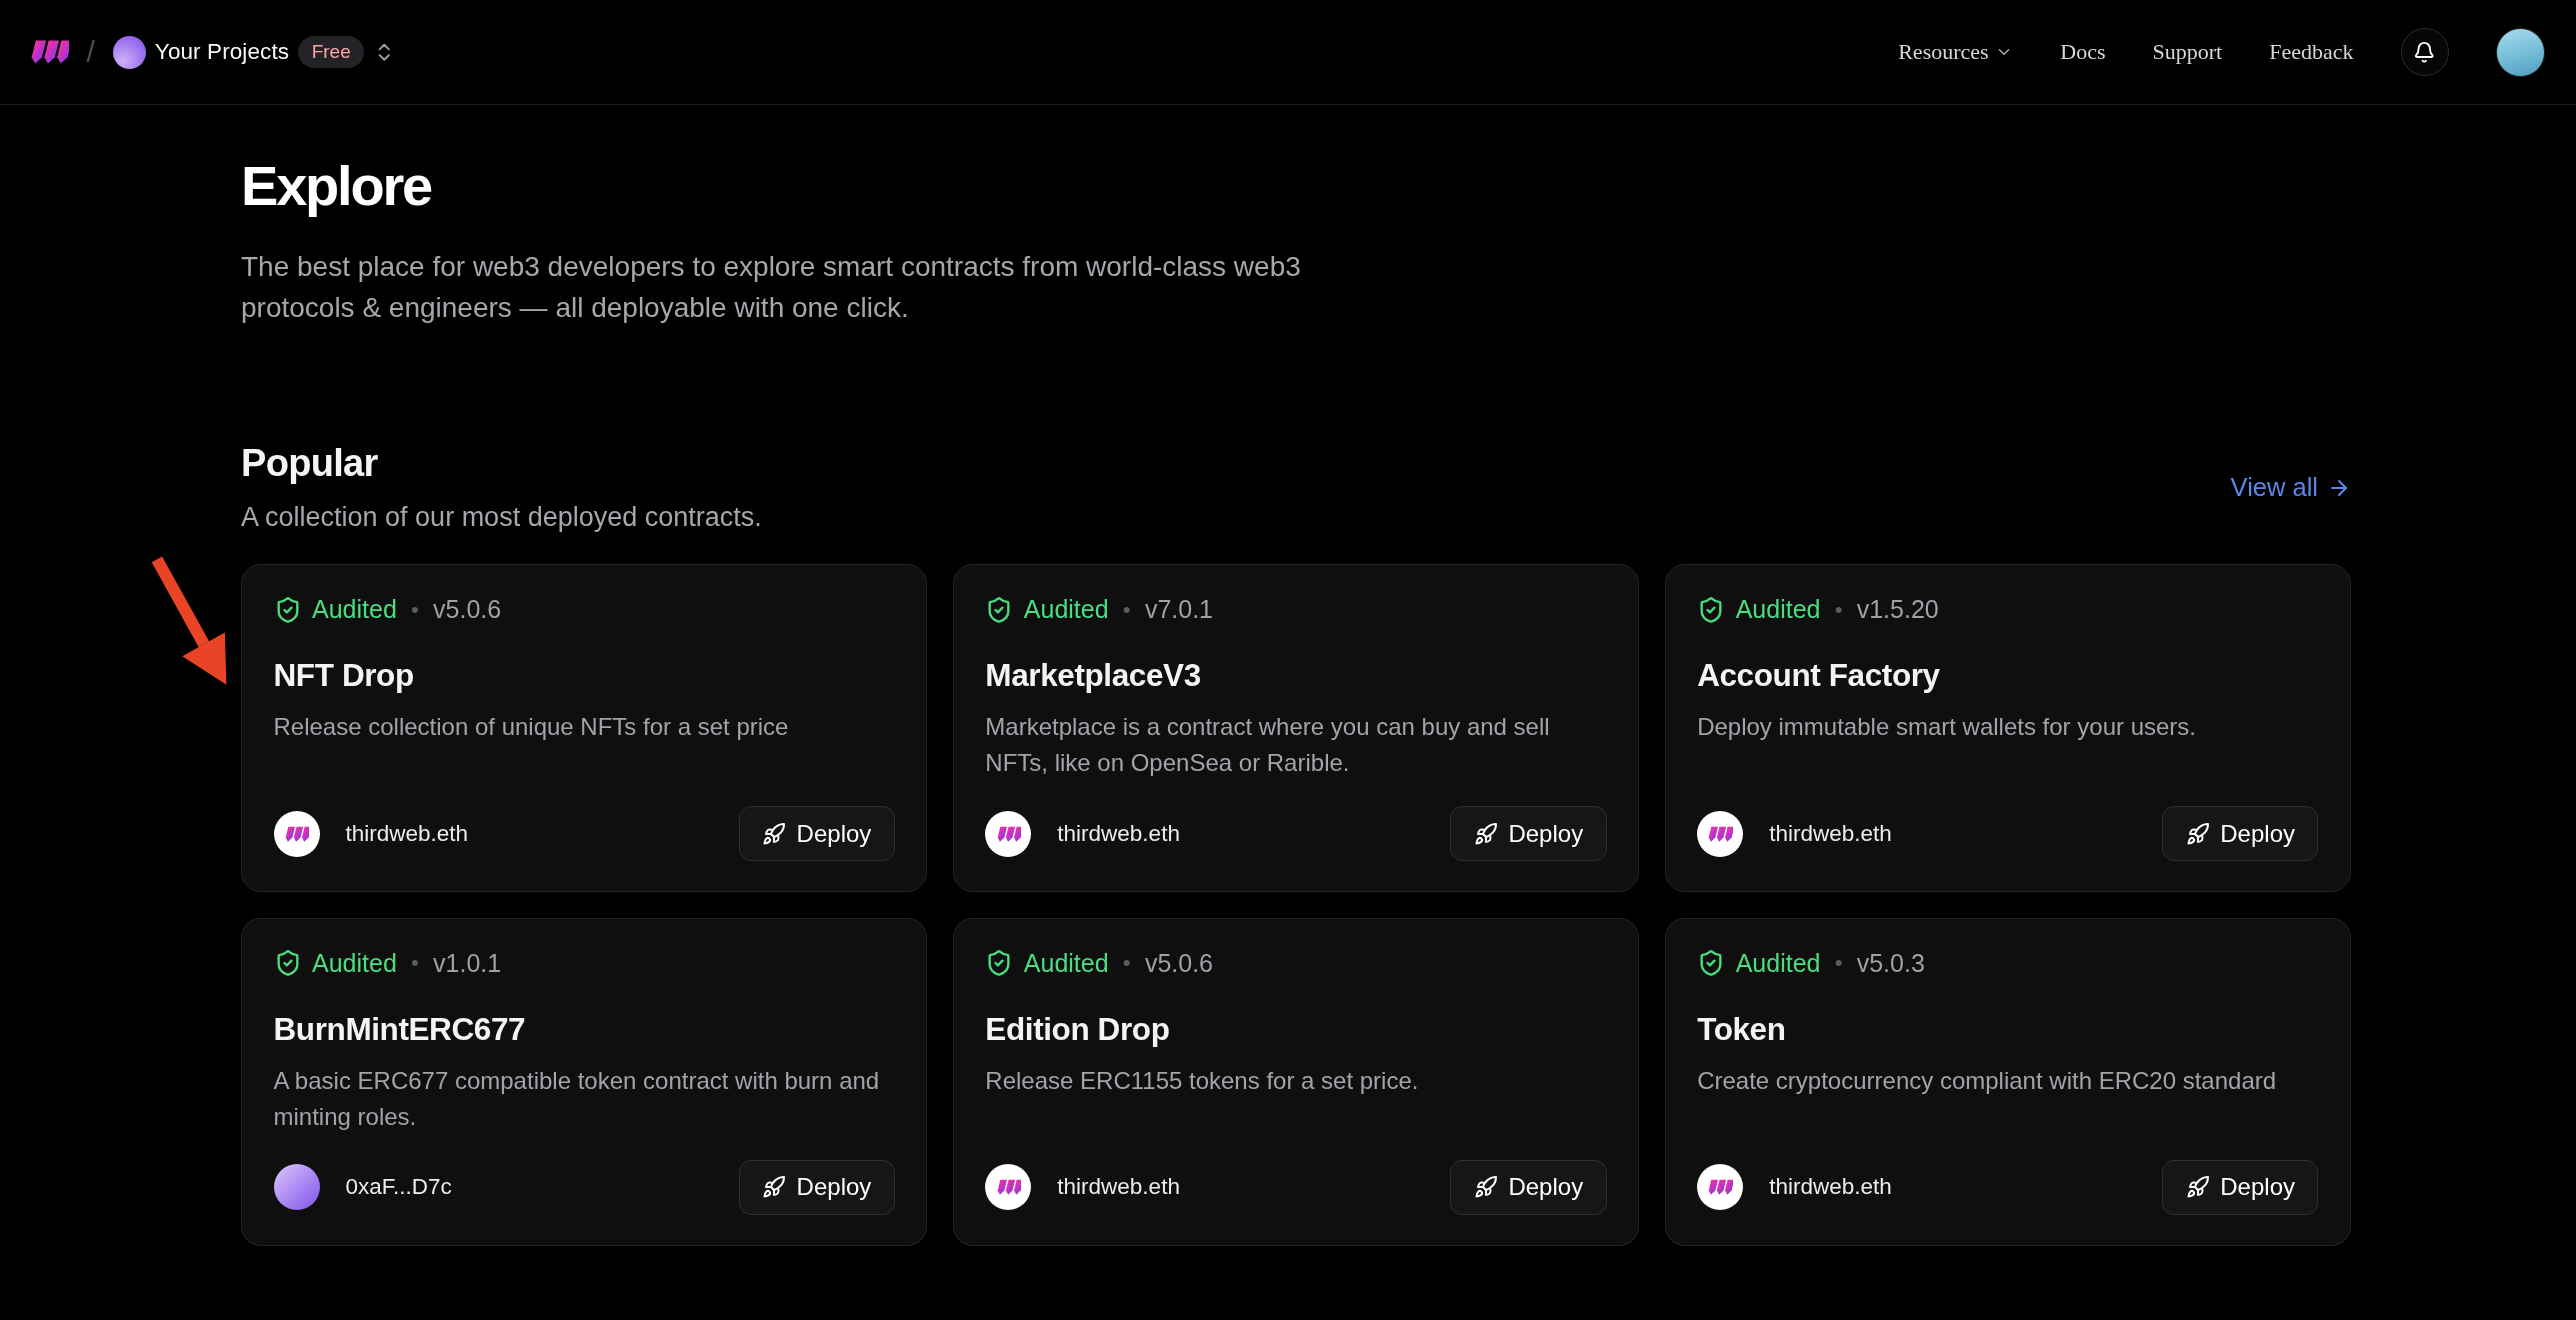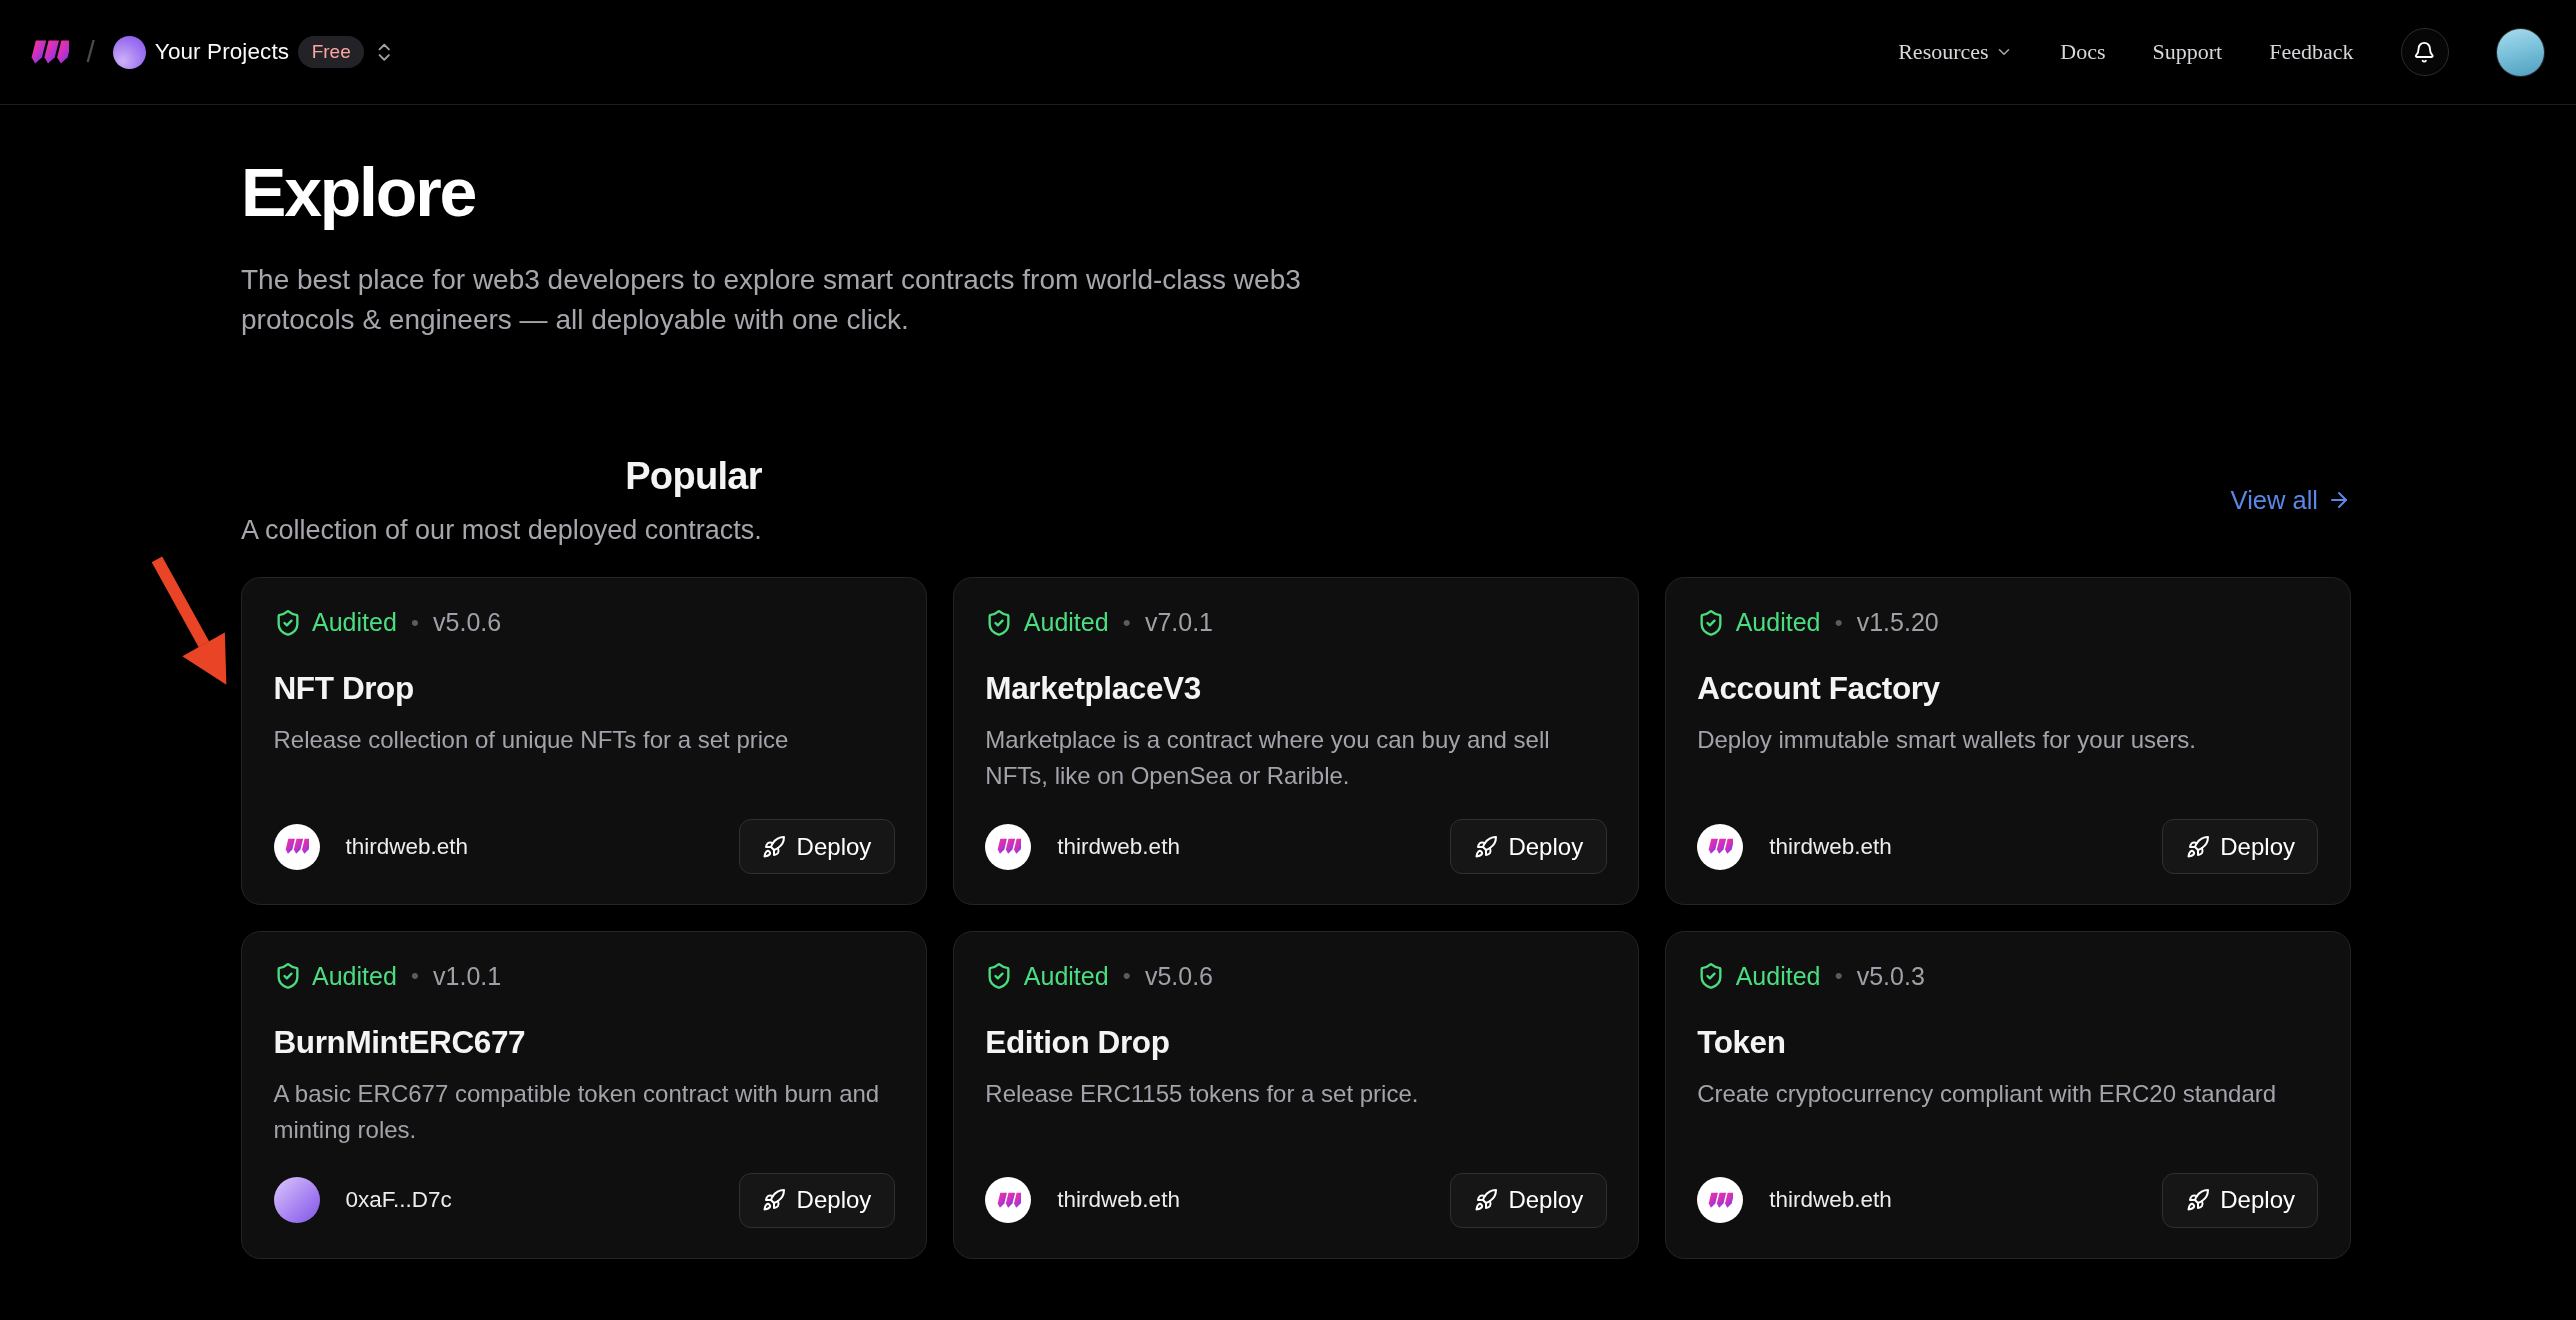--- a/index.html
+++ b/index.html
@@ -56,33 +56,33 @@
     width: 49px; height: 49px; border-radius: 50%;
     background: linear-gradient(165deg, #a9dcee 0%, #7cc2db 45%, #4e9dbf 100%);
     border: 1.5px solid #2c2c2e;
     cursor: pointer;
   }
 
   
   main { padding: 0 225px 0 241px; }
   .hero-title {
     margin: 52px 0 0;
-    font-size: 68px; font-weight: 700;
+    font-size: 56px; font-weight: 700;
     letter-spacing: -2.2px; line-height: 1.05;
     color: #ffffff;
   }
   .hero-desc {
     margin: 31.5px 0 0;
     font-size: 28px; line-height: 1.45;
     color: #a6a6ad;
     max-width: 1147px;
   }
   .popular-row {
     margin-top: 114px;
-    display: flex; align-items: center; justify-content: space-between; text-align: right;
+    display: flex; align-items: center; justify-content: space-between;
   }
   .popular-title {
     margin: 0;
     font-size: 38px; font-weight: 700; letter-spacing: -0.7px;
     color: #f4f4f5;
   }
   .popular-sub { margin: 16.5px 0 0; font-size: 27px; color: #a6a6ad; }
   .view-all {
     display: flex; align-items: center; gap: 9px;
     color: #5b87e8; font-size: 25.5px; font-weight: 500;

